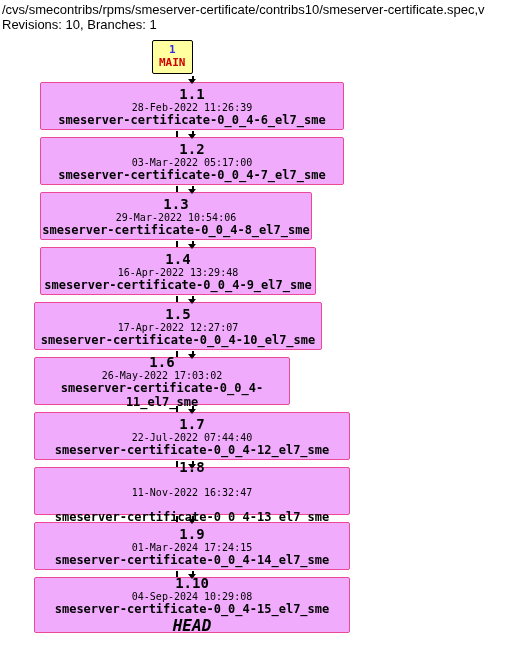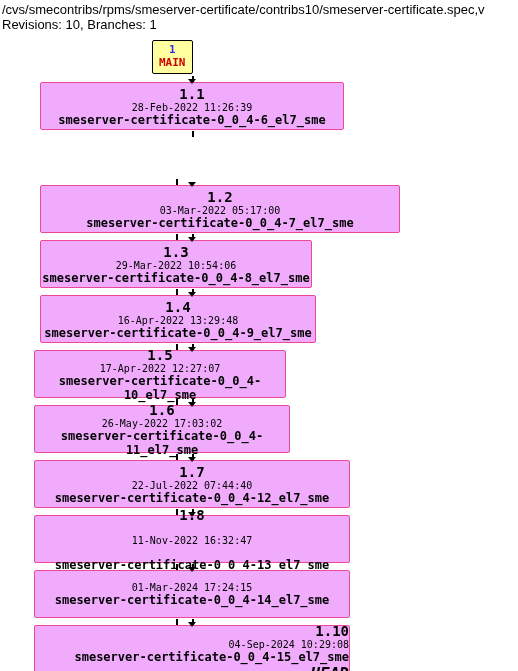--- a/index.html
+++ b/index.html
@@ -125,21 +125,21 @@
         <div class="arrow" style="display: block; left: 168px;"></div>
         <div class="rev-box" style="width: 304px; margin-left: 20px;">
           <div class="version">1.1</div>
           <div class="date">28-Feb-2022 11:26:39</div>
           <div class="tag">smeserver-certificate-0_0_4-6_el7_sme</div>
         </div>
       </div>
       <div style="width: 2px; height: 6px; background: rgb(0, 0, 0); margin-left: 188px;"></div>
       <div class="row">
         <div class="arrow" style="left: 168px;"></div>
-        <div class="rev-box" style="width: 360px; margin-left: 20px; margin-top: 48px;">
+        <div class="rev-box" style="width: 304px; margin-left: 20px;">
           <div class="version">1.2</div>
           <div class="date">03-Mar-2022 05:17:00</div>
           <div class="tag">smeserver-certificate-0_0_4-7_el7_sme</div>
         </div>
       </div>
       <div style="width: 2px; height: 6px; background: rgb(0, 0, 0); margin-left: 188px;"></div>
       <div class="row">
         <div class="arrow" style="left: 168px;"></div>
         <div class="rev-box" style="width: 272px; margin-left: 20px; align-items: center;">
           <div class="version">1.3</div>
@@ -152,21 +152,21 @@
         <div class="arrow" style="left: 168px;"></div>
         <div class="rev-box" style="width: 276px; margin-left: 20px;">
           <div class="version">1.4</div>
           <div class="date">16-Apr-2022 13:29:48</div>
           <div class="tag">smeserver-certificate-0_0_4-9_el7_sme</div>
         </div>
       </div>
       <div style="width: 2px; height: 6px; background: rgb(0, 0, 0); margin-left: 188px;"></div>
       <div class="row">
         <div class="arrow" style="left: 168px;"></div>
-        <div class="rev-box" style="width: 252px; margin-left: 14px;">
+        <div class="rev-box" style="width: 288px; margin-left: 14px;">
           <div class="version">1.5</div>
           <div class="date">17-Apr-2022 12:27:07</div>
           <div class="tag">smeserver-certificate-0_0_4-10_el7_sme</div>
         </div>
       </div>
       <div style="width: 2px; height: 6px; background: rgb(0, 0, 0); margin-left: 188px;"></div>
       <div class="row">
         <div class="arrow" style="left: 168px;"></div>
         <div class="rev-box" style="width: 256px; margin-left: 14px;">
           <div class="version">1.6</div>
@@ -189,28 +189,29 @@
         <div class="rev-box" style="width: 316px; margin-left: 14px; gap: 12px;">
           <div class="version">1.8</div>
           <div class="date">11-Nov-2022 16:32:47</div>
           <div class="tag">smeserver-certificate-0_0_4-13_el7_sme</div>
         </div>
       </div>
       <div style="width: 2px; height: 6px; background: rgb(0, 0, 0); margin-left: 188px;"></div>
       <div class="row">
         <div class="arrow" style="left: 168px;"></div>
         <div class="rev-box" style="width: 316px; margin-left: 14px;">
+          <div class="version">1.9</div>
           <div class="date">01-Mar-2024 17:24:15</div>
           <div class="tag">smeserver-certificate-0_0_4-14_el7_sme</div>
         </div>
       </div>
       <div style="width: 2px; height: 6px; background: rgb(0, 0, 0); margin-left: 188px;"></div>
       <div class="row">
         <div class="arrow" style="left: 168px;"></div>
-        <div class="rev-box last" style="width: 316px; margin-left: 14px; align-items: flex-end;">
+        <div class="rev-box last" style="width: 316px; margin-left: 14px;">
           <div class="version">1.10</div>
           <div class="date">04-Sep-2024 10:29:08</div>
           <div class="tag">smeserver-certificate-0_0_4-15_el7_sme</div>
           <div class="head">HEAD</div>
         </div>
       </div>
     </div>
 </div>
 
 </body></html>

